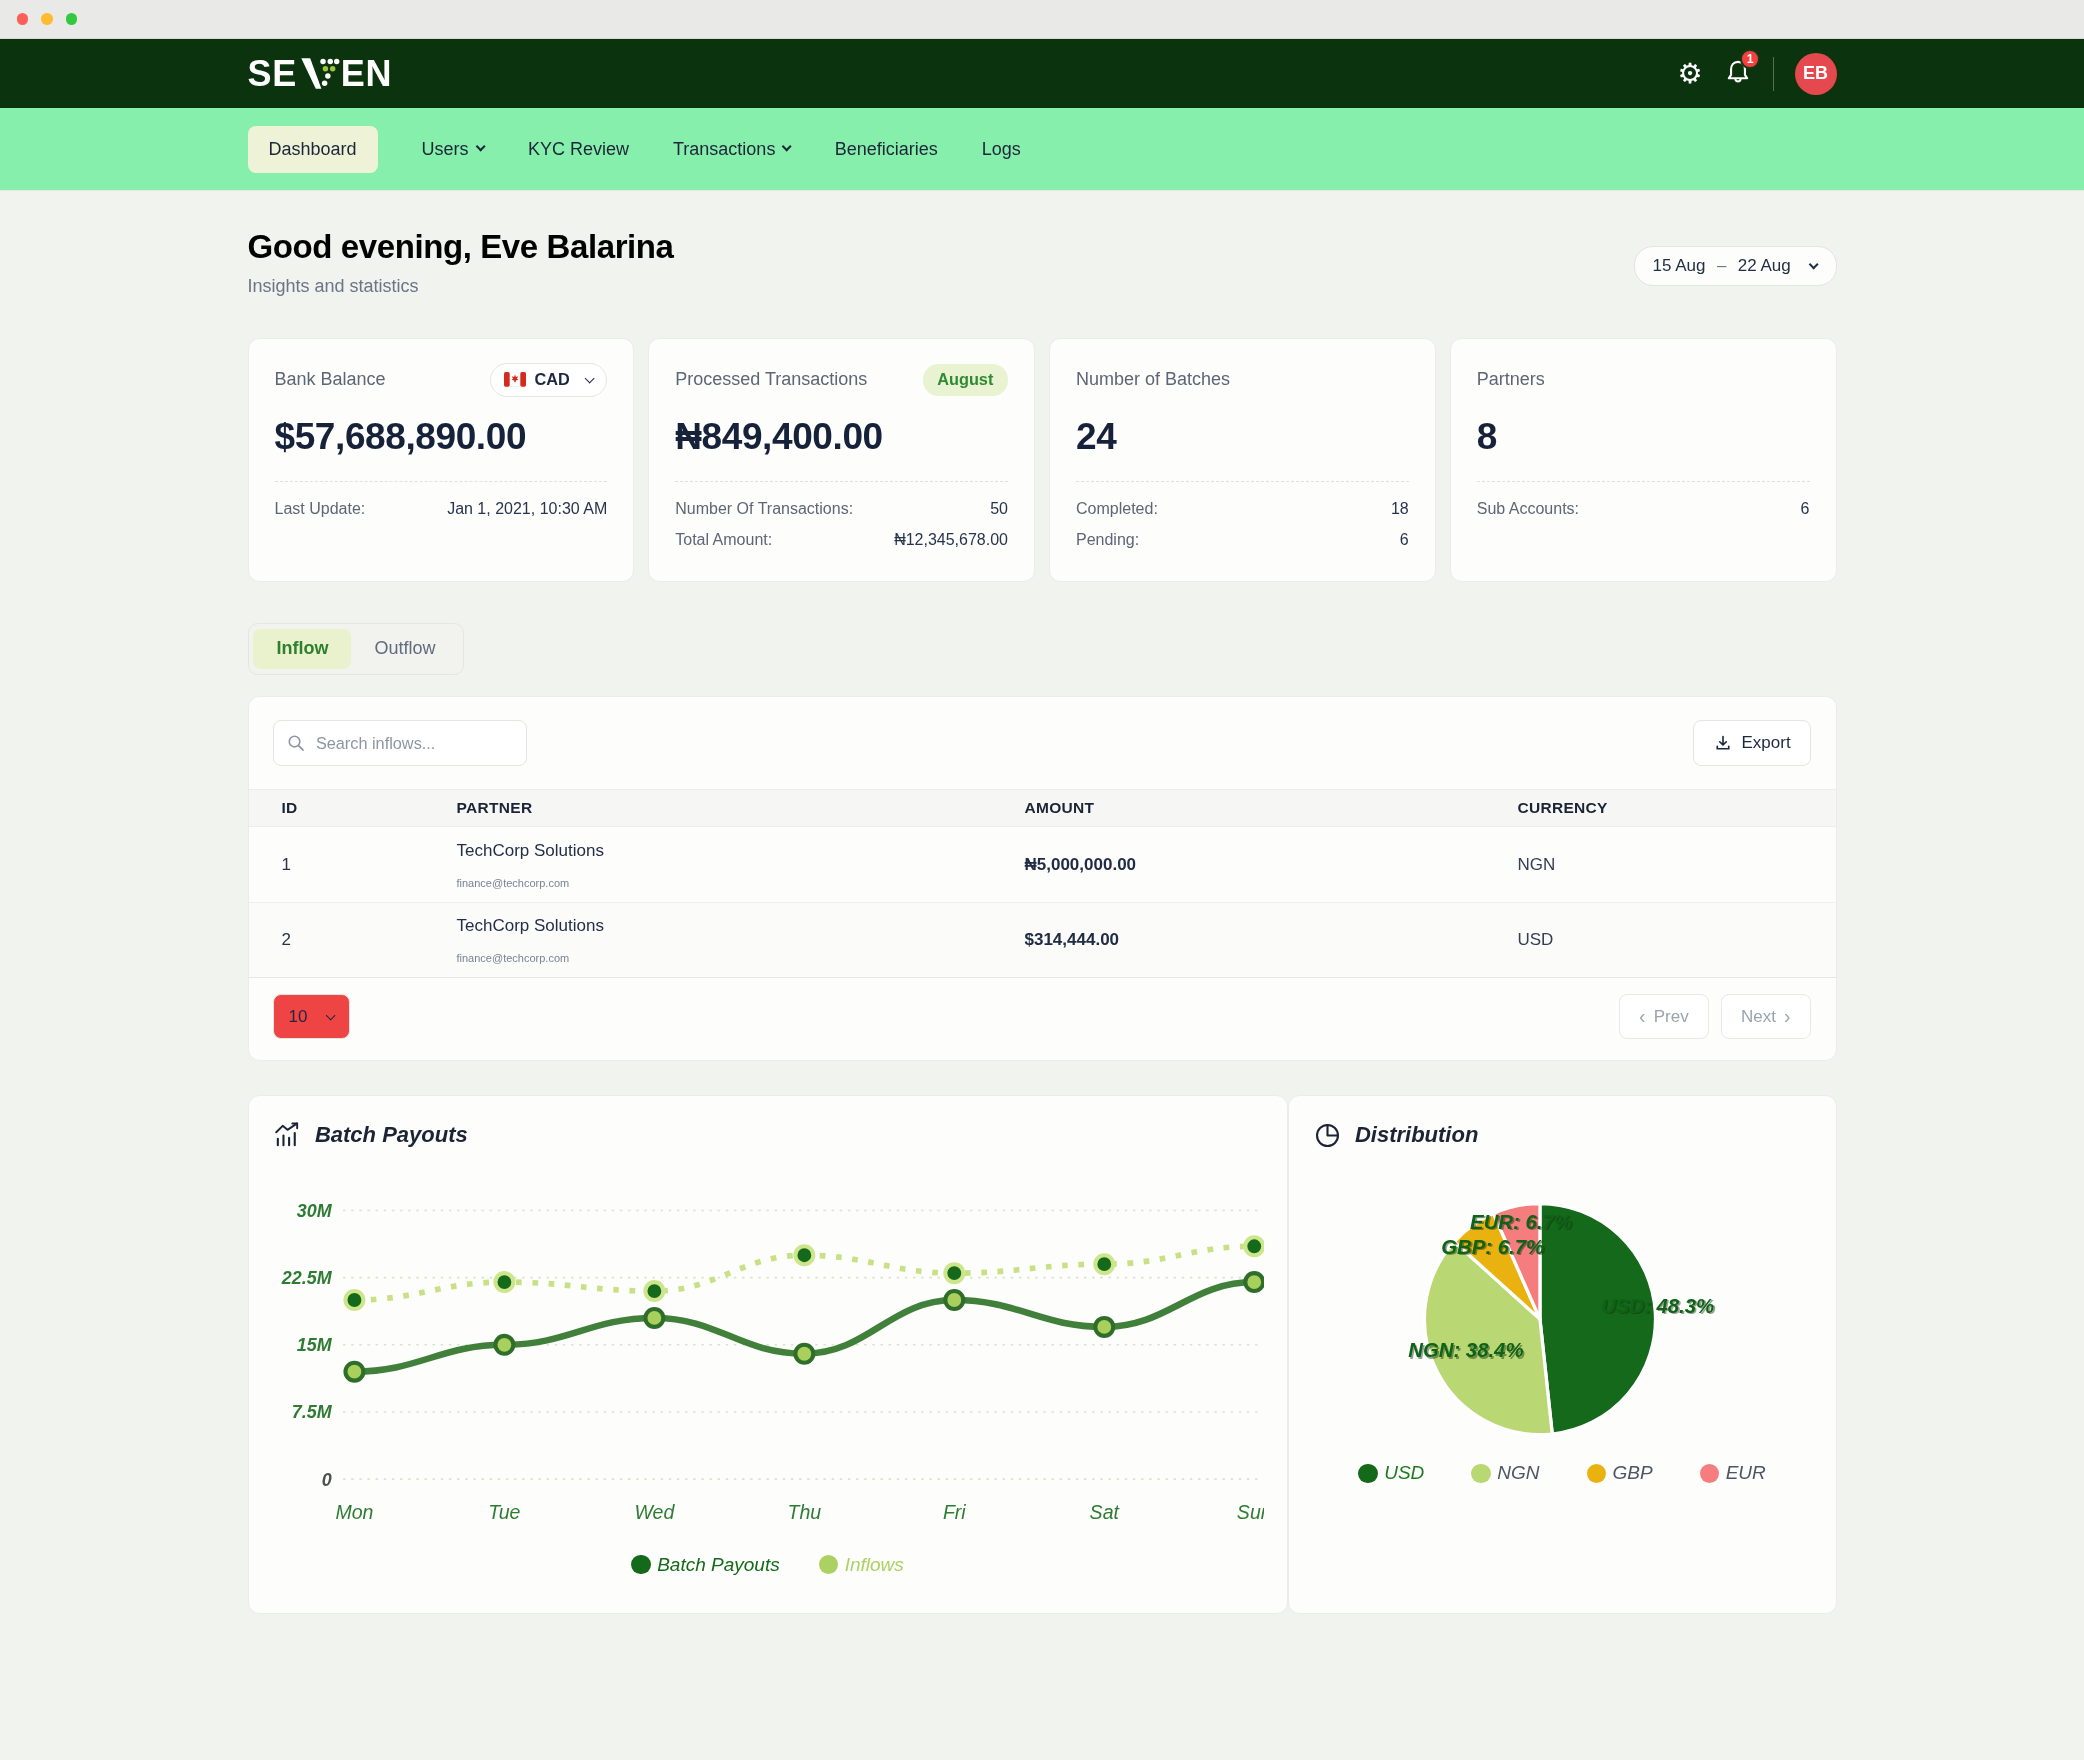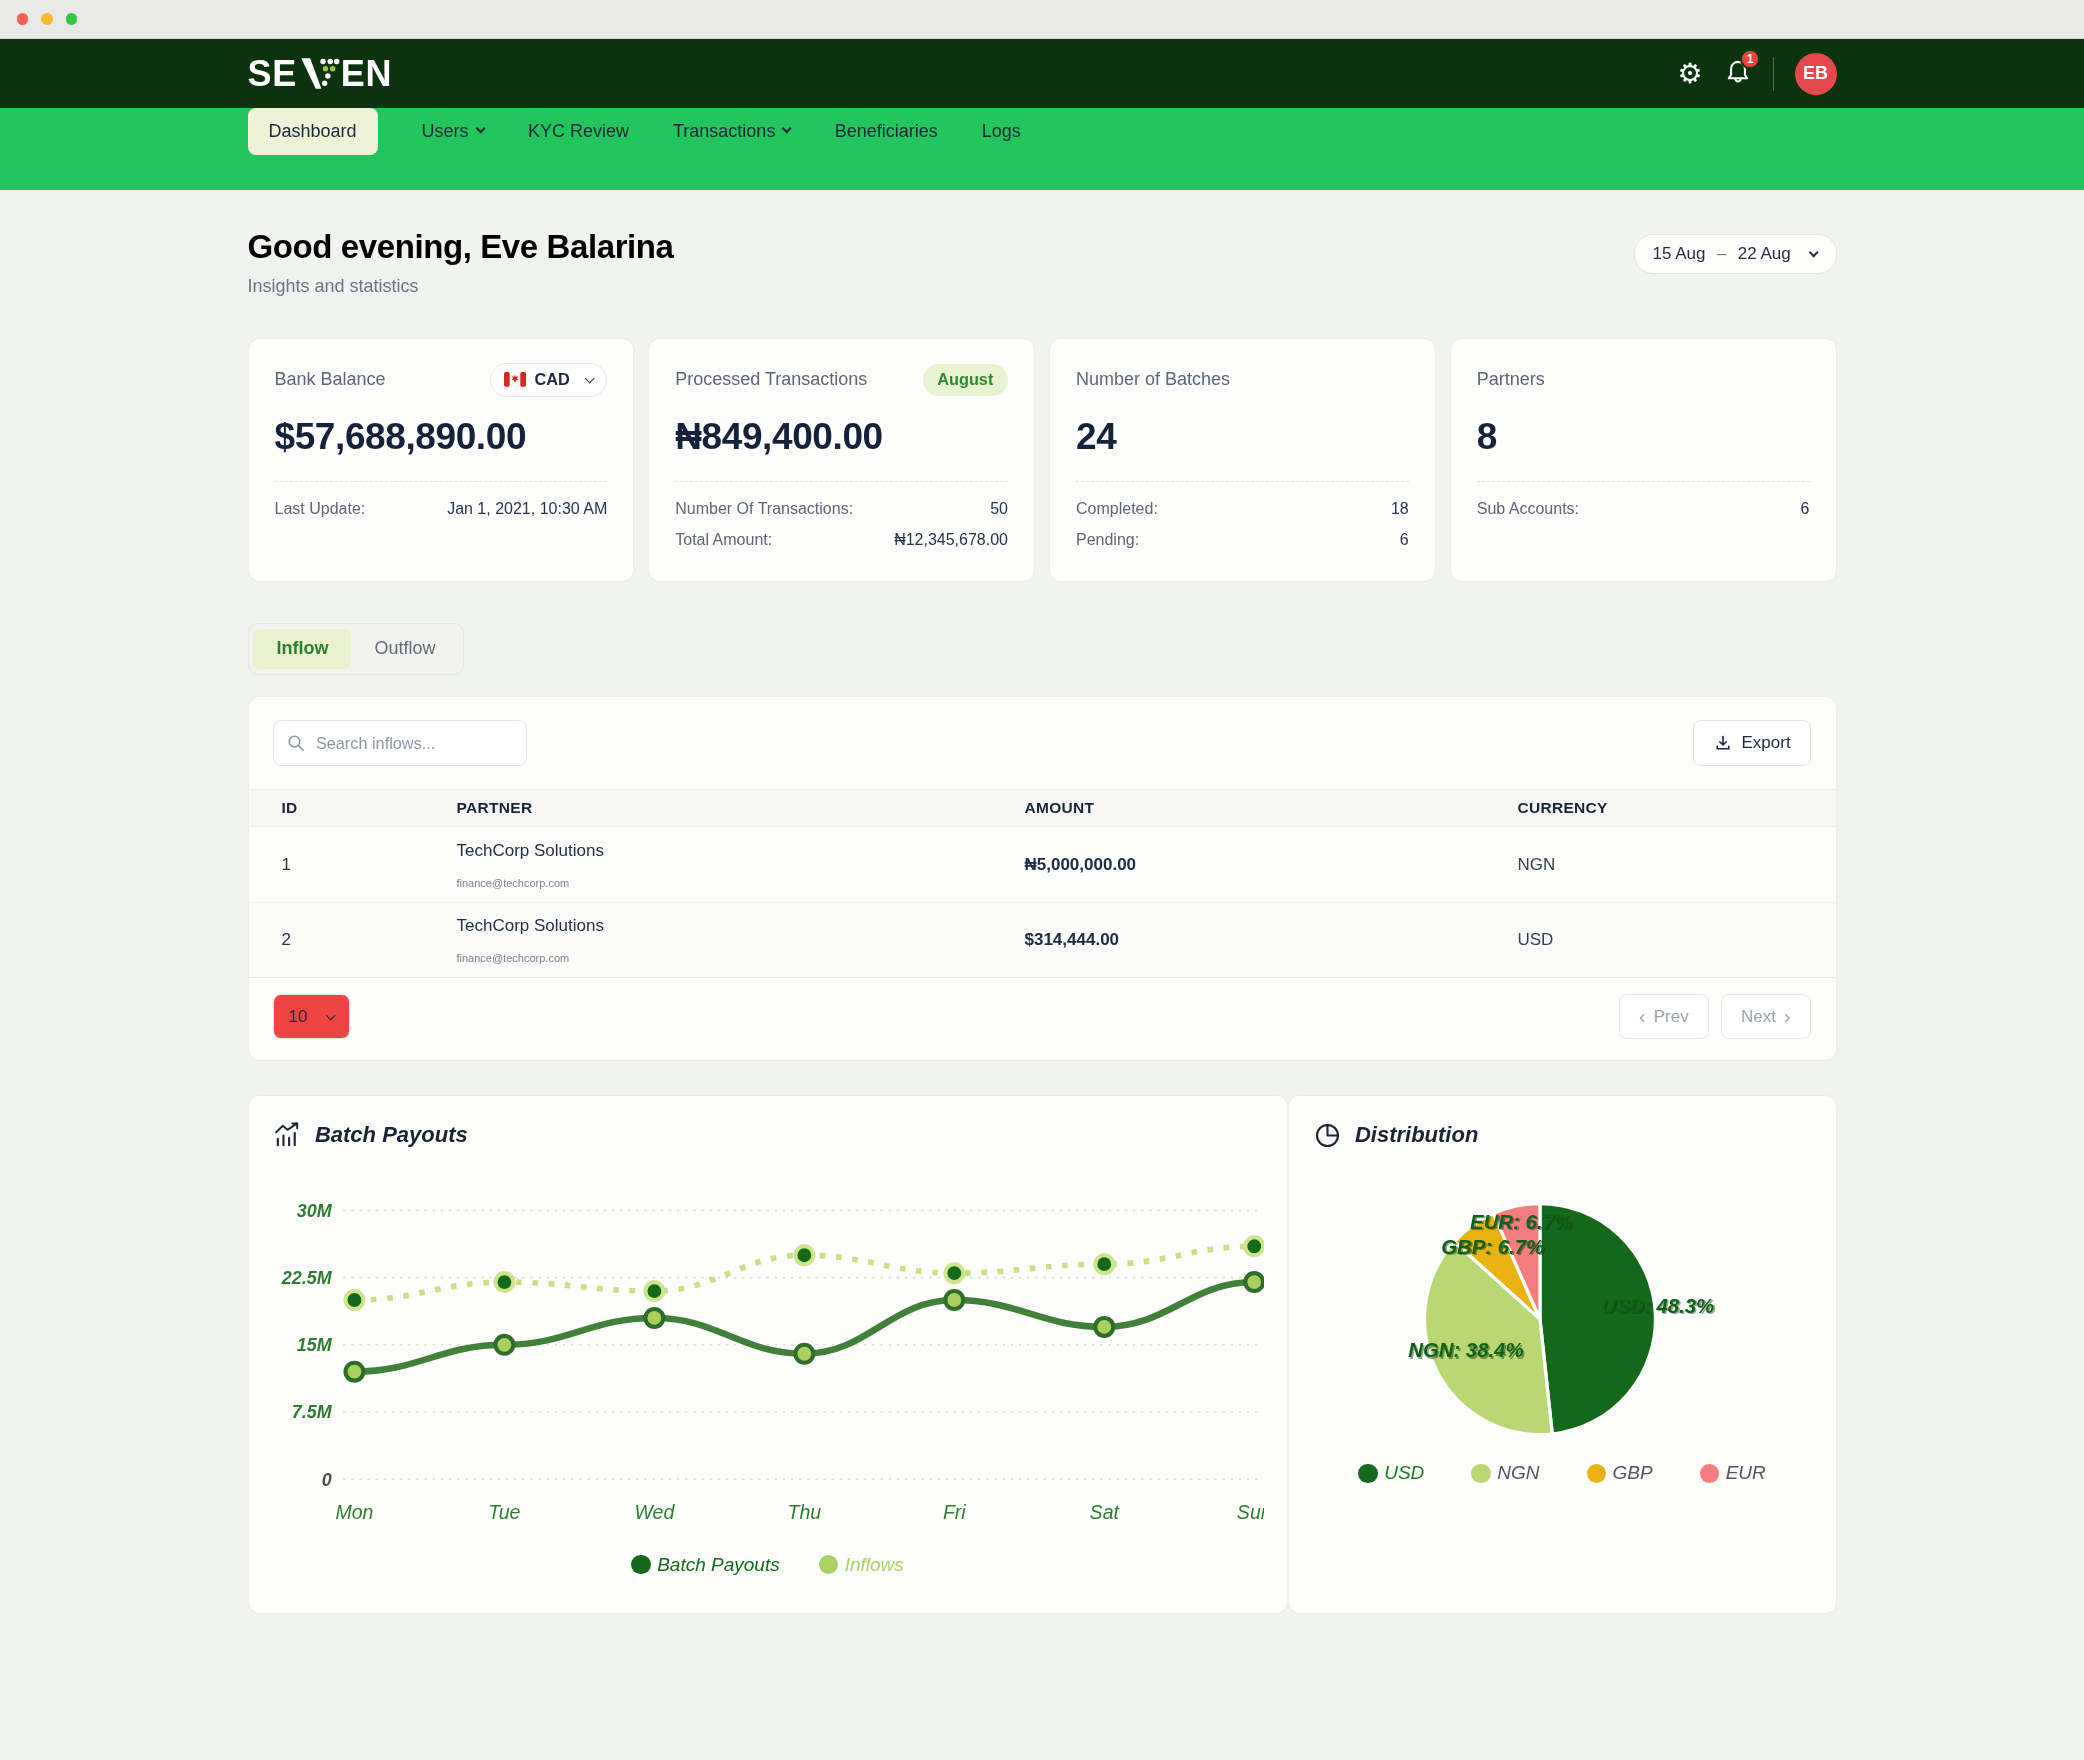--- a/index.html
+++ b/index.html
@@ -16,33 +16,33 @@
   .logo { display:flex; align-items:flex-end; color:#fff; font-weight:bold; font-size:36px; letter-spacing:0.8px; line-height:1; }
   .logo svg { margin:0 0.8px; }
   .header-right { display:flex; align-items:center; gap:21px; }
   .gear { color:#fff; font-size:28px; line-height:1; cursor:default; }
   .bell-wrap { position:relative; }
   .badge { position:absolute; top:-8.1px; right:-8.1px; min-width:19.5px; height:19.5px; border-radius:9.8px; background:#f4403e; color:#fff; font-size:12.2px; font-weight:bold; display:flex; align-items:center; justify-content:center; border:2.4px solid #123814; }
   .hdr-divider { width:0.8px; height:34px; background:rgba(255,255,255,.3); }
   .avatar { width:42px; height:42px; border-radius:50%; background:#e5494d; color:#fff; font-size:18px; font-weight:bold; display:flex; align-items:center; justify-content:center; }
 
   
-  .nav-bar { height:83px; background:#22c55e; border-bottom:0.8px solid #e7eae4; display:flex; align-items:flex-start; }
+  .nav-bar { height:83px; background:#86efac; border-bottom:0.8px solid #e7eae4; display:flex; align-items:center; }
   .nav-inner { width:1589px; margin:0 auto; display:flex; align-items:center; gap:44px; }
   .nav-item { font-size:18px; color:#1c2638; padding:13px 0; cursor:pointer; display:flex; align-items:center; }
   .nav-item.active { background:#eef3d8; padding:13px 21px; border-radius:8.1px; font-weight:500; }
   .chev { width:7.3px; height:7.3px; border-right:2px solid currentColor; border-bottom:2px solid currentColor; transform:rotate(45deg); display:inline-block; margin-left:8.1px; margin-top:-4.9px; }
 
   main { width:1589px; margin:0 auto; padding-top:37px; }
 
   
   .greet-row { display:flex; justify-content:space-between; align-items:flex-start; }
   .greet-title { font-size:33px; font-weight:bold; color:#000000; letter-spacing:-0.4px; }
   .greet-sub { font-size:18px; color:#6c7486; margin-top:9.8px; }
-  .date-pill { margin-top:6px; background:#fdfdfc; border:0.8px solid #e3e6e0; border-radius:19px; padding:9px 18px; display:flex; align-items:center; gap:11.4px; font-size:17px; color:#232e47; cursor:pointer; }
+  .date-pill { margin-top:18px; background:#fdfdfc; border:0.8px solid #e3e6e0; border-radius:19px; padding:9px 18px; display:flex; align-items:center; gap:11.4px; font-size:17px; color:#232e47; cursor:pointer; }
   .date-pill .chev { margin-top:-3.3px; }
 
   
   .stats-row { display:flex; gap:14px; margin-top:41px; }
   .stat-card { flex:1; height:244px; background:#fdfdfc; border:0.8px solid #eaede7; border-radius:11.4px; padding:23px 26px; }
   .stat-head { display:flex; justify-content:space-between; align-items:center; min-height:36px; }
   .stat-label { font-size:18px; color:#5d6675; }
   .cur-pill { display:flex; align-items:center; gap:8.1px; border:0.8px solid #e4e7e1; border-radius:18px; padding:6.5px 13px; background:#fff; cursor:pointer; font-size:16.3px; font-weight:bold; color:#1c2740; }
   .cur-pill .chev { margin-top:-2.4px; border-width:1.6px; }
   .badge-month { background:#eaf3d1; color:#2f8a33; font-size:16.3px; font-weight:bold; border-radius:15.5px; padding:6.5px 14.7px; }

